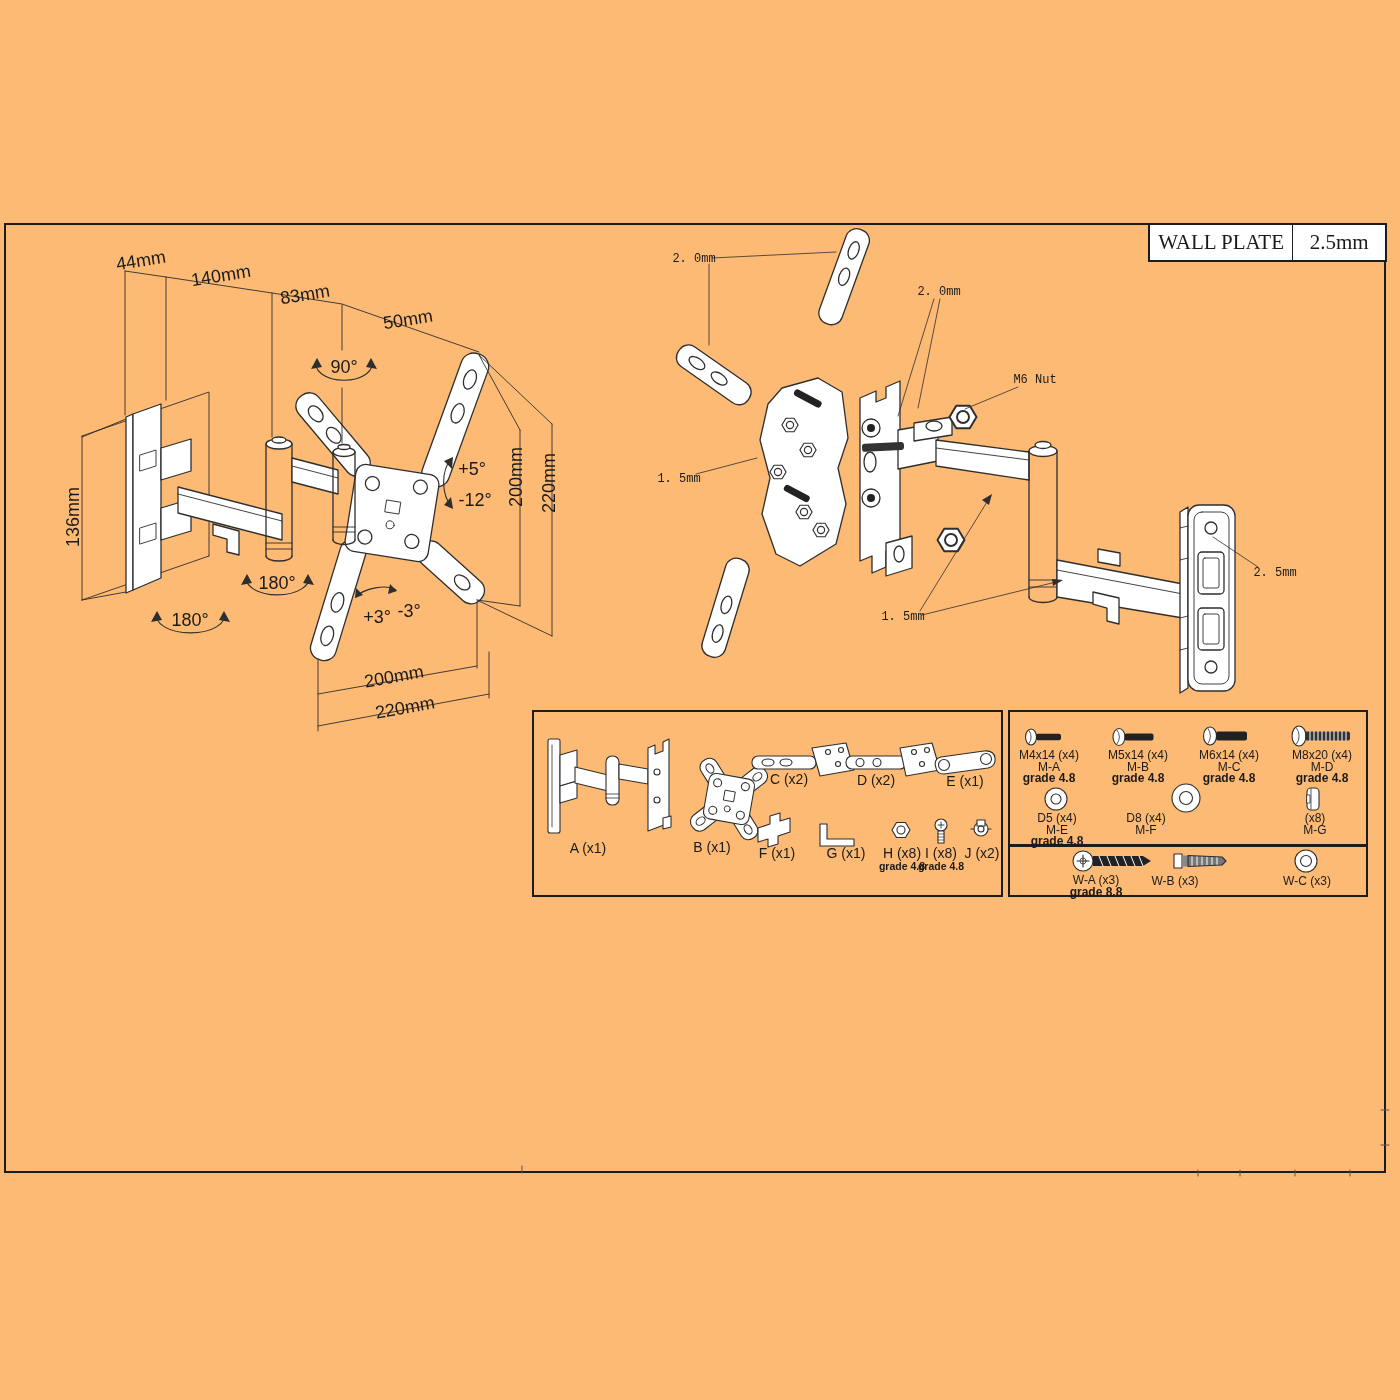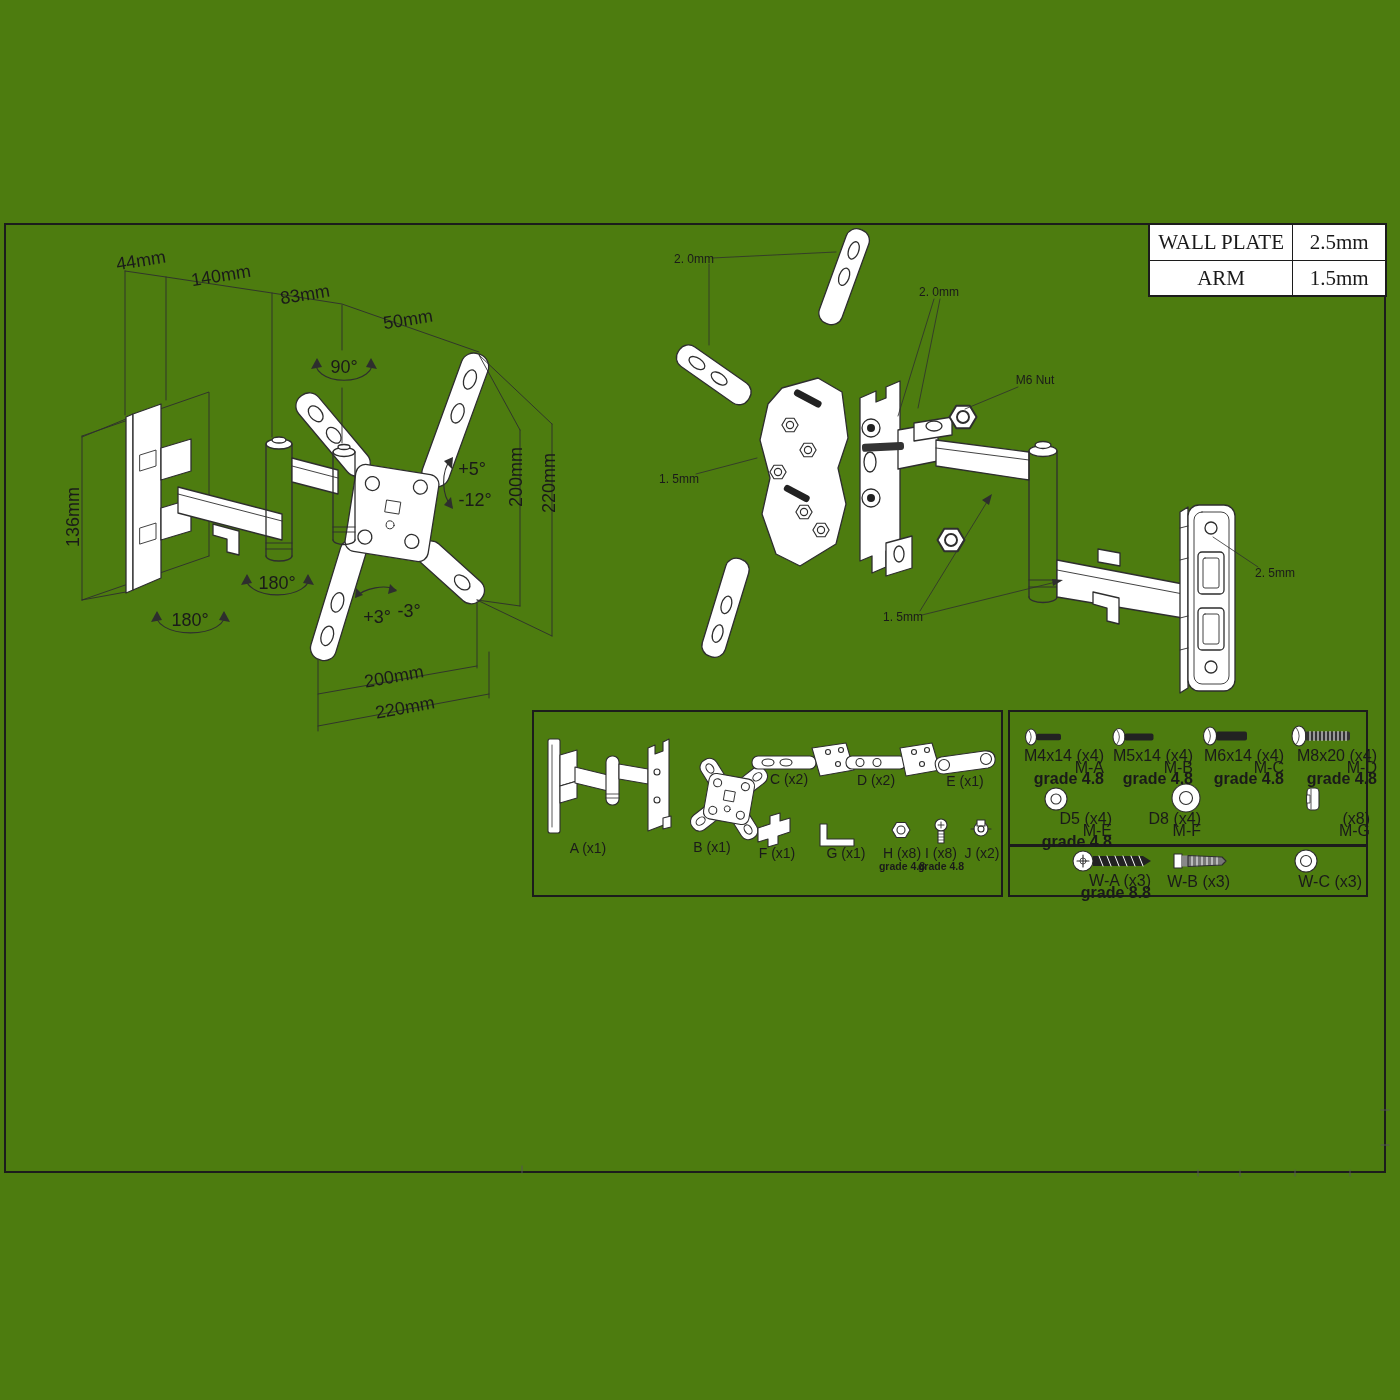--- a/index.html
+++ b/index.html
@@ -1,37 +1,37 @@
 <!DOCTYPE html>
 <html><head>
 <meta charset="utf-8">
 <style>
   *{box-sizing:border-box;margin:0;padding:0}
   body{background:#fff}
-  .page{position:relative;width:1400px;height:1400px;background:#4d7c0f;overflow:hidden;
+  .page{position:relative;width:1400px;height:1400px;background:#fdba74;overflow:hidden;
         font-family:"Liberation Sans",sans-serif;color:#1a1a1a}
   .frame{position:absolute;left:4px;top:223px;width:1382px;height:950px;border:2px solid #1c1c1c}
   .art{position:absolute;left:0;top:0;pointer-events:none}
   
   .spec{position:absolute;left:1148px;top:223px;width:239px;border:2px solid #1c1c1c;background:#fff;
         font-family:"Liberation Serif",serif;font-size:21px}
   .spec-row{display:flex;height:35px}
   .spec-row + .spec-row{border-top:1.5px solid #1c1c1c}
   .spec-label{flex:1.55;display:flex;align-items:center;justify-content:center;border-right:1.5px solid #1c1c1c}
   .spec-value{flex:1;display:flex;align-items:center;justify-content:center}
   
   .pbox{position:absolute;border:2.5px solid #1c1c1c;background:transparent}
   .hdivider{position:absolute;left:1008px;top:844px;width:360px;height:0;border-top:3px solid #1c1c1c}
   
   .dim{position:absolute;font-size:18px;white-space:nowrap}
-  .xlabel{position:absolute;font-family:Liberation Sans, sans-serif;font-size:12px;
+  .xlabel{position:absolute;font-family:Liberation Mono, monospace;font-size:12px;
           white-space:nowrap;transform:translate(-50%,-50%)}
   .plabel{position:absolute;font-size:14px;white-space:nowrap;transform:translate(-50%,-50%)}
   .pgrade{font-size:10.5px;font-weight:bold}
-  .hitem{position:absolute;width:110px;text-align:right;font-size:16px;line-height:11.5px;transform:translateX(-50%)}
+  .hitem{position:absolute;width:110px;text-align:center;font-size:12px;line-height:11.5px;transform:translateX(-50%)}
   .hgrade{font-weight:bold}
 </style>
 </head>
 <body>
 
 <div class="page">
 
   <div class="frame"></div>
 
   <svg class="art" width="1400" height="1400" viewBox="0 0 1400 1400">
@@ -362,24 +362,20 @@
       <g stroke="#555" stroke-width="1">
         <path d="M522,1166 V1173 M1198,1170 V1176 M1240,1170 V1176 M1295,1170 V1176 M1350,1170 V1176 M1381,1110 H1389 M1381,1145 H1389"></path>
       </g>
     </g>
   </svg>
 
   <div class="spec">
     <div class="spec-row">
       <div class="spec-label">WALL PLATE</div>
       <div class="spec-value">2.5mm</div>
-    </div>
-    <div class="spec-row">
-      <div class="spec-label">ARM</div>
-      <div class="spec-value">1.5mm</div>
     </div>
   </div>
 
   <div class="dim" style="left:141px;top:261px;transform:translate(-50%,-50%) rotate(-9deg)">44mm</div>
   <div class="dim" style="left:221px;top:276px;transform:translate(-50%,-50%) rotate(-9deg)">140mm</div>
   <div class="dim" style="left:305px;top:295px;transform:translate(-50%,-50%) rotate(-9deg)">83mm</div>
   <div class="dim" style="left:408px;top:320px;transform:translate(-50%,-50%) rotate(-9deg)">50mm</div>
   <div class="dim" style="left:344px;top:367px;transform:translate(-50%,-50%)">90°</div>
   <div class="dim" style="left:73px;top:517px;transform:translate(-50%,-50%) rotate(-90deg)">136mm</div>
   <div class="dim" style="left:190px;top:620px;transform:translate(-50%,-50%)">180°</div>

